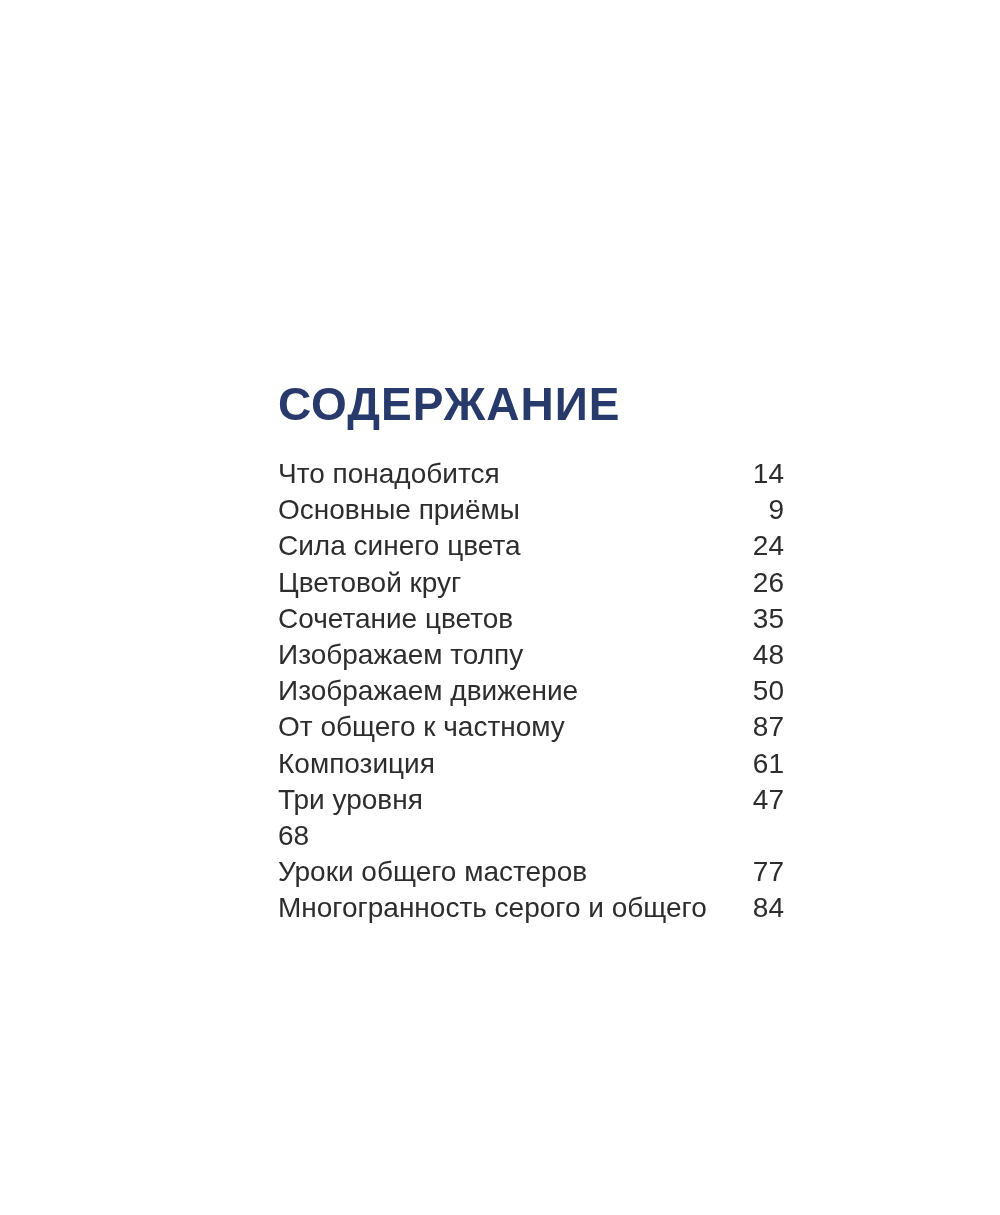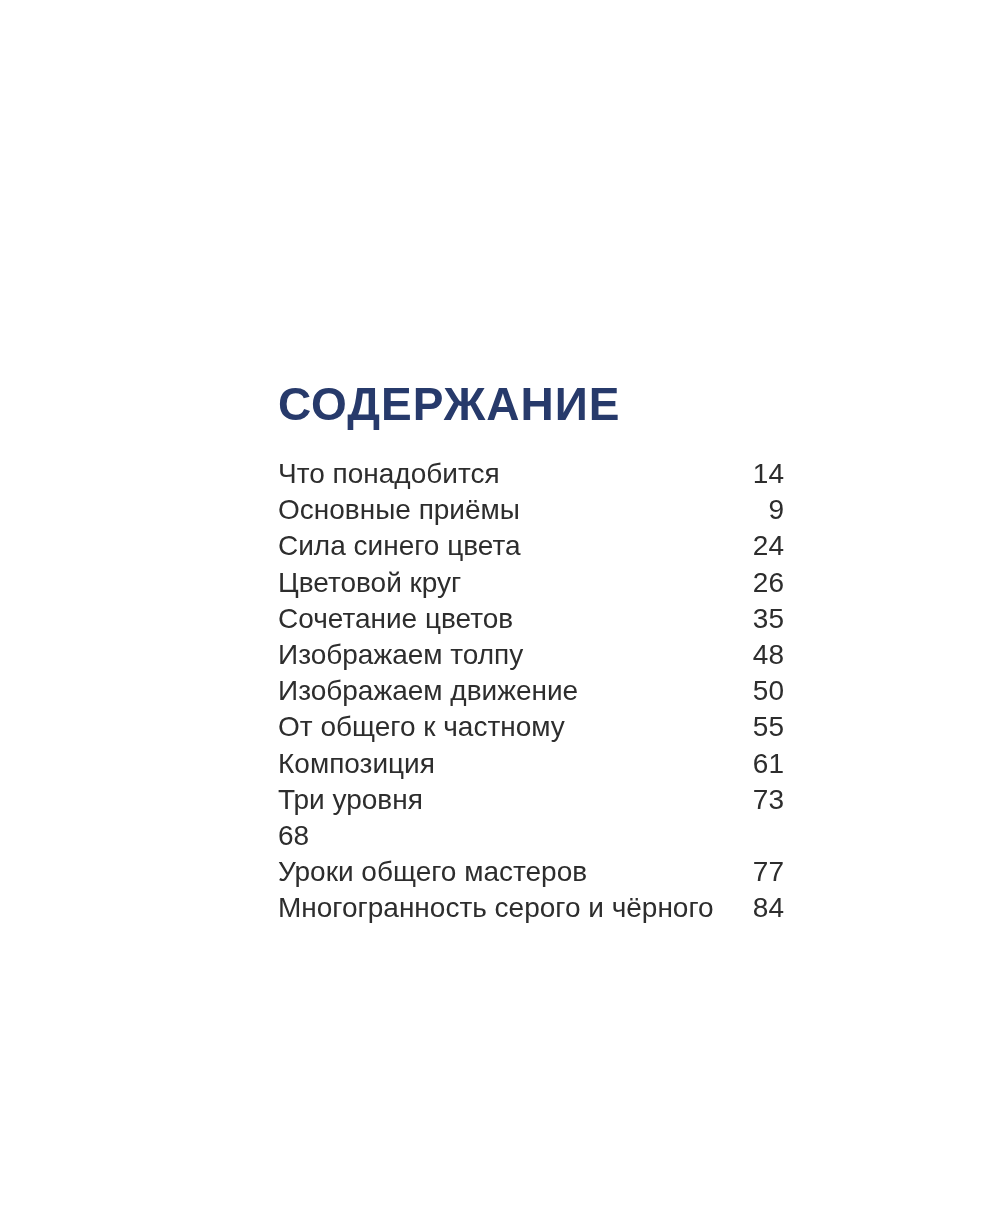--- a/index.html
+++ b/index.html
@@ -92,40 +92,40 @@
     <span class="toc-entry-page">48</span>
   </div>
 
   <div class="toc-row">
     <span class="toc-entry-title">Изображаем движение</span>
     <span class="toc-entry-page">50</span>
   </div>
 
   <div class="toc-row">
     <span class="toc-entry-title">От общего к частному</span>
-    <span class="toc-entry-page">55</span>
+    <span class="toc-entry-page">87</span>
   </div>
 
   <div class="toc-row">
     <span class="toc-entry-title">Композиция</span>
     <span class="toc-entry-page">61</span>
   </div>
 
   <div class="toc-row">
     <span class="toc-entry-title">Три уровня</span>
-    <span class="toc-entry-page">73</span>
+    <span class="toc-entry-page">47</span>
   </div>
 
   <div class="toc-row">
     <span class="toc-entry-page">68</span>
   </div>
 
   <div class="toc-row">
     <span class="toc-entry-title">Уроки общего мастеров</span>
     <span class="toc-entry-page">77</span>
   </div>
 
   <div class="toc-row">
-    <span class="toc-entry-title">Многогранность серого и чёрного</span>
+    <span class="toc-entry-title">Многогранность серого и общего</span>
     <span class="toc-entry-page">84</span>
   </div>
 </div>
 </div>
 
 </body></html>

